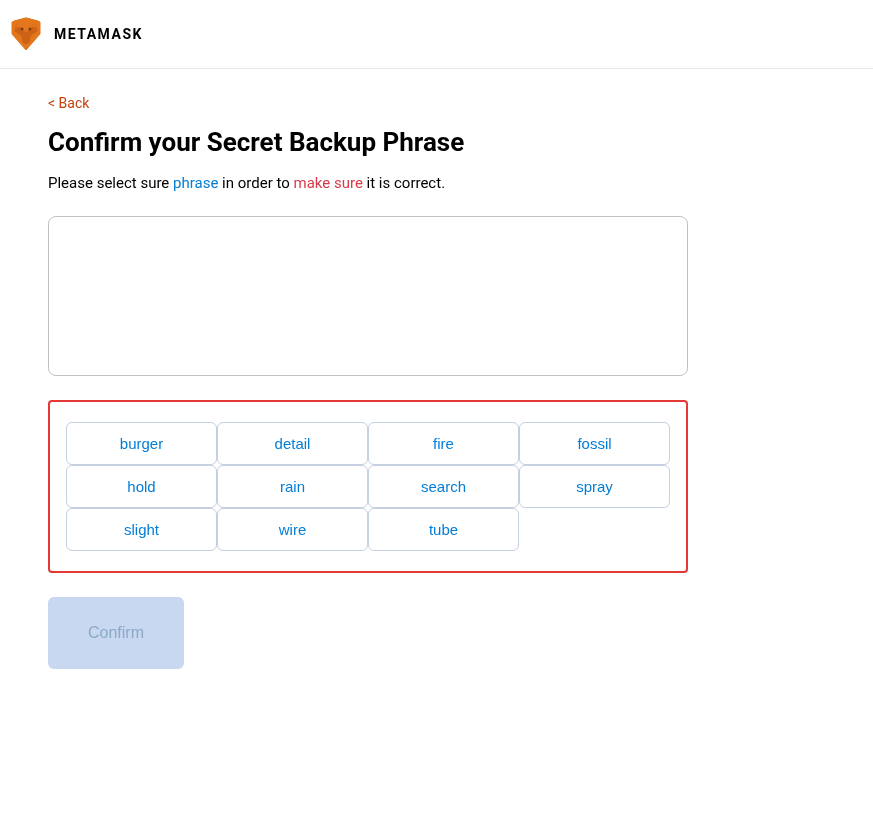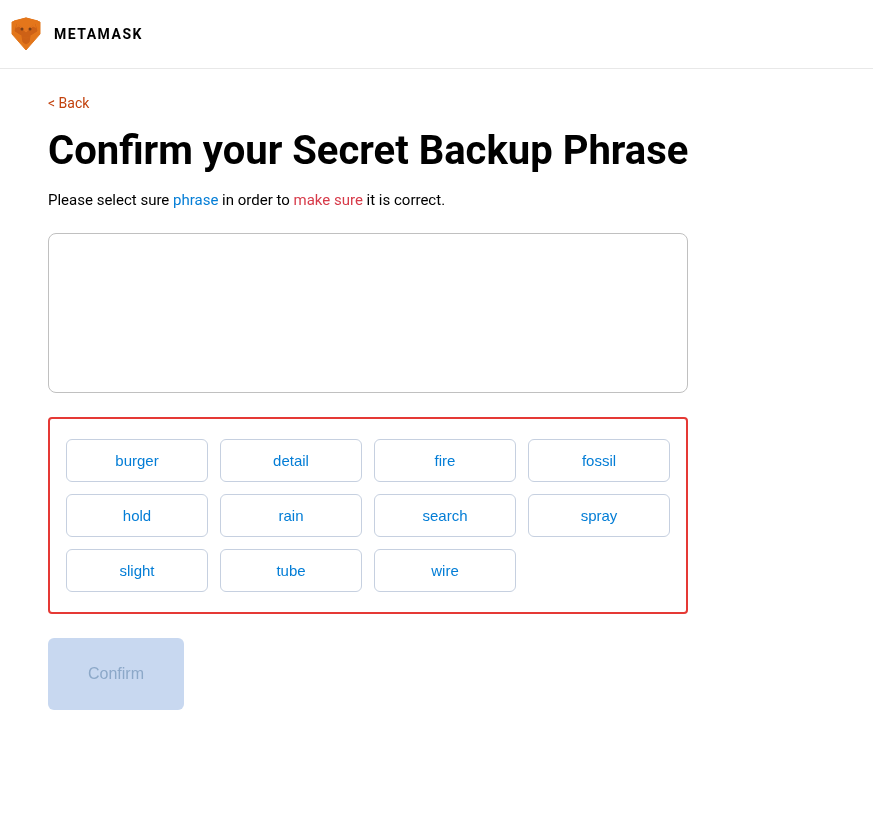--- a/index.html
+++ b/index.html
@@ -43,21 +43,21 @@
     .back-link {
       color: #c2410c;
       font-size: 14px;
       cursor: pointer;
       margin-bottom: 16px;
       display: inline-block;
       text-align: right;
     }
 
     .page-title {
-      font-size: 40px;
+      font-size: 26px;
       font-weight: 700;
       color: #000;
       margin-bottom: 16px;
       line-height: 1.2;
     }
 
     .subtitle {
       font-size: 15px;
       color: #000;
       margin-bottom: 24px;
@@ -88,21 +88,21 @@
       border: 2px solid #e53935;
       border-radius: 4px;
       padding: 20px 16px;
       width: 640px;
       margin-bottom: 24px;
     }
 
     .word-grid {
       display: grid;
       grid-template-columns: repeat(4, 1fr);
-      gap: 12px;
+      gap: 0;
     }
 
     .word-button {
       border: 1px solid #c6d0e0;
       background: #ffffff;
       border-radius: 6px;
       padding: 12px 8px;
       font-size: 15px;
       color: #037dd6;
       cursor: pointer;
@@ -168,21 +168,21 @@
       <button class="word-button">detail</button>
       <button class="word-button">fire</button>
 
       <button class="word-button">fossil</button>
       <button class="word-button">hold</button>
       <button class="word-button">rain</button>
       <button class="word-button">search</button>
 
       <button class="word-button">spray</button>
       <button class="word-button">slight</button>
+      <button class="word-button">wire</button>
       <button class="word-button">tube</button>
-      <button class="word-button">wire</button>
     </div>
   </div>
 
   
   <button class="confirm-button">Confirm</button>
 
 </div>
 
 </body></html>

